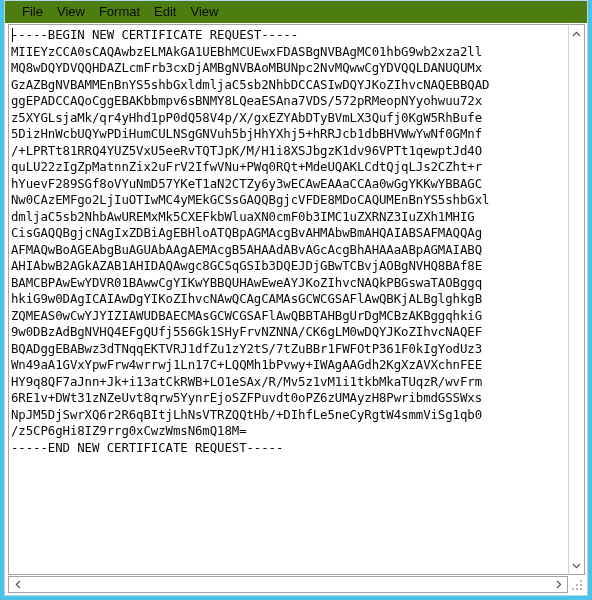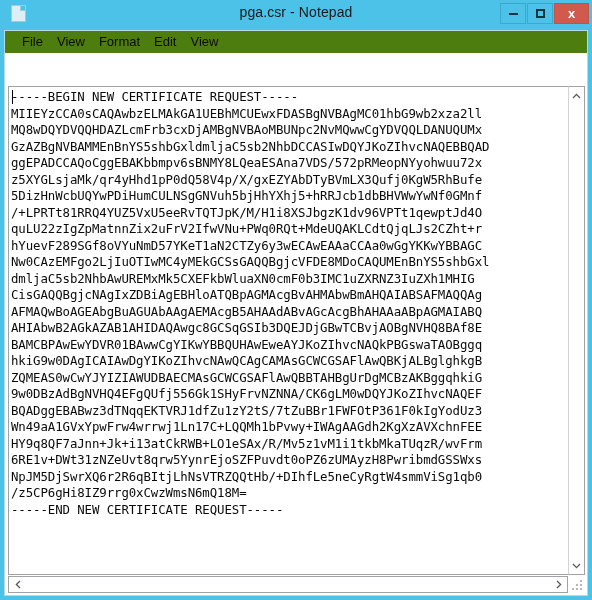--- a/index.html
+++ b/index.html
@@ -141,21 +141,20 @@
   }
 
   
   #editor-wrap {
     flex: 1 1 auto;
     display: flex;
     flex-direction: column;
     padding: 0 2px 2px 3px;
     box-sizing: border-box;
     min-height: 0;
-    margin-top: 32px;
   }
   #editor-row {
     flex: 1 1 auto;
     display: flex;
     min-height: 0;
   }
   #textarea {
     flex: 1 1 auto;
     background: #ffffff;
     border: 1px solid #9fa3a7;
@@ -243,33 +242,20 @@
     position: relative;
     background: #ffffff;
   }
   #resize-grip svg { position: absolute; right: 2px; bottom: 2px; }
 </style>
 </head>
 <body>
 
 <div id="window">
 
-  <div id="titlebar">
-    <div id="app-icon"></div>
-    <div id="title-text">pga.csr - Notepad</div>
-    <div id="window-buttons">
-      <div class="win-btn">
-        <span class="glyph-min"></span>
-      </div>
-      <div class="win-btn">
-        <span class="glyph-max"></span>
-      </div>
-      <div class="win-btn" id="btn-close">x</div>
-    </div>
-  </div>
 
   <div id="client">
 
     <div id="menubar">
       <div class="menu-item">File</div>
       <div class="menu-item">View</div>
       <div class="menu-item">Format</div>
       <div class="menu-item">Edit</div>
       <div class="menu-item">View</div>
     </div>

